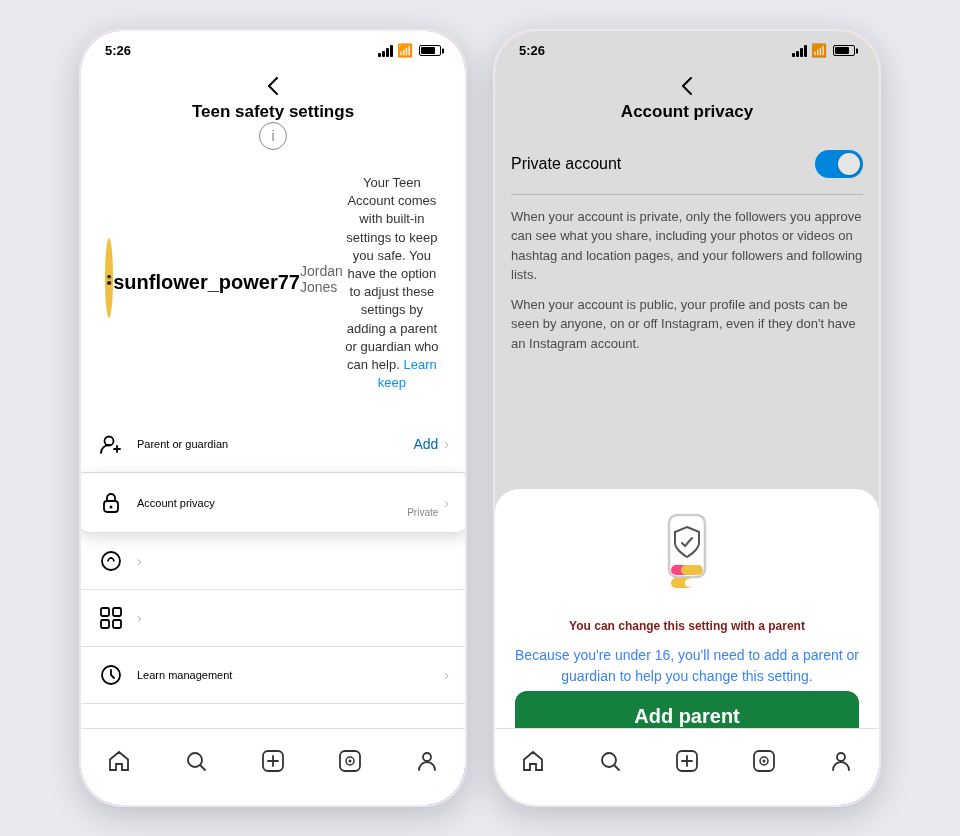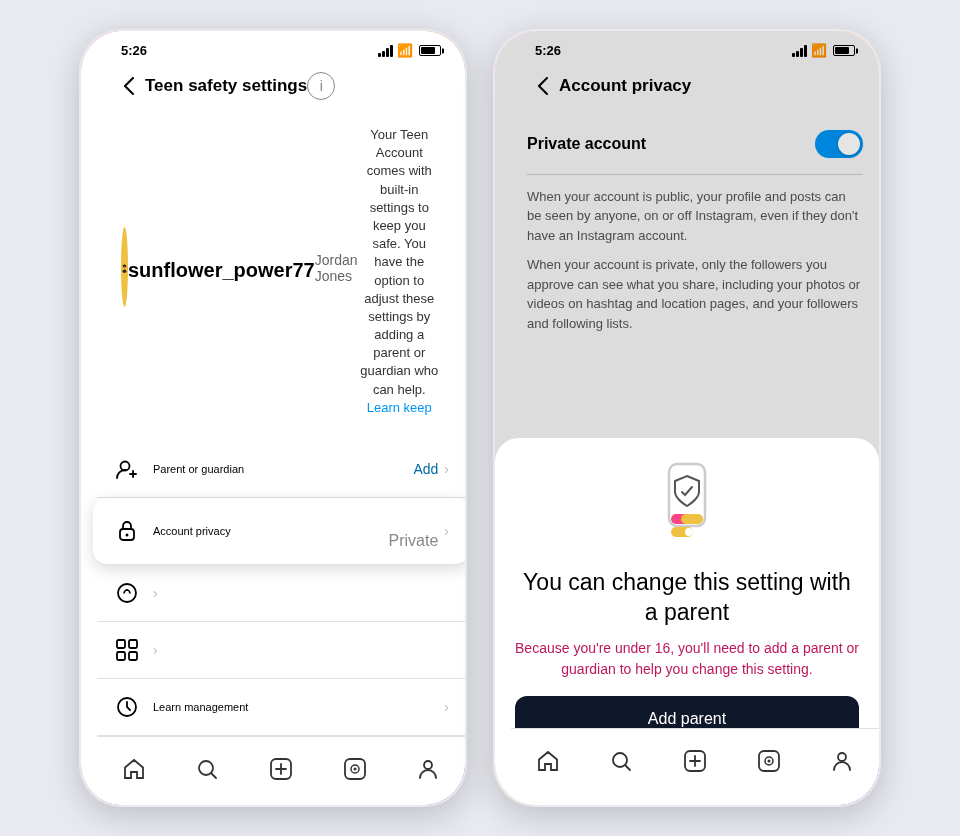--- a/index.html
+++ b/index.html
@@ -55,21 +55,20 @@
       z-index: -1;
     }
     .phone-screen {
       width: 100%;
       height: 100%;
       border-radius: 42px;
       overflow: hidden;
       background: #ffffff;
       display: flex;
       flex-direction: column;
-      padding-left: 16px;
     }
     
     .status-bar {
       display: flex;
       justify-content: space-between;
       align-items: center;
       padding: 12px 24px 4px;
       background: #ffffff;
       font-size: 13px;
       font-weight: 600;
@@ -105,24 +104,25 @@
     }
     .battery-fill {
       background: #000;
       height: 100%;
       width: 80%;
       border-radius: 1px;
     }
     
     .header {
       display: flex;
-      justify-content: flex-start;
+      justify-content: flex-end;
       align-items: center;
       padding: 8px 16px 12px;
       background: #ffffff;
+      flex-direction: column;
     }
     .header-title {
       font-size: 17px;
       font-weight: 600;
       color: #000;
     }
     .back-btn {
       width: 32px;
       height: 32px;
       display: flex;
@@ -214,21 +214,21 @@
       color: #000;
       font-size: 18px;
       flex-shrink: 0;
     }
     .settings-label {
       flex: 1;
       font-size: 11px;
       color: #000;
     }
     .settings-value {
-      font-size: 16px;
+      font-size: 10px;
       color: #888;
       margin-right: 6px;
       margin-top: 20px;
     }
     .chevron {
       color: #bbb;
       font-size: 14px;
     }
     .add-link {
       color: #0369a1;
@@ -268,21 +268,21 @@
     }
     .privacy-toggle-row {
       display: flex;
       justify-content: space-between;
       align-items: center;
       padding: 16px 0;
       background: #f5f5f5;
     }
     .privacy-toggle-label {
       font-size: 16px;
-      font-weight: 700;
+      font-weight: 400;
       color: #000;
     }
     .toggle-on {
       width: 48px;
       height: 28px;
       background: #0095f6;
       border-radius: 14px;
       position: relative;
       cursor: pointer;
     }
@@ -324,42 +324,42 @@
       width: 100%;
       text-align: center;
     }
     .modal-illustration {
       width: 80px;
       height: 90px;
       margin: 0 auto 16px;
       position: relative;
     }
     .modal-title {
-      font-size: 23px;
-      font-weight: 400;
-      color: #000000;
+      font-size: 12px;
+      font-weight: 700;
+      color: #7f1d1d;
       margin-bottom: 10px;
       line-height: 1.3;
     }
     .modal-desc {
       font-size: 14px;
-      color: #be185d;
+      color: #3b82f6;
       line-height: 1.5;
-      margin-bottom: 16px;
+      margin-bottom: 4px;
     }
     .btn-add-parent {
       display: block;
       width: 100%;
       padding: 14px;
-      background: #0f172a;
+      background: #15803d;
       color: #fff;
       border: none;
       border-radius: 12px;
-      font-size: 16px;
-      font-weight: 400;
+      font-size: 20px;
+      font-weight: 700;
       cursor: pointer;
       margin-bottom: 14px;
     }
     .btn-keep-current {
       display: block;
       width: 100%;
       text-align: center;
       color: #0095f6;
       font-size: 15px;
       font-weight: 500;
@@ -556,22 +556,22 @@
         <span class="header-title">Account privacy</span>
         <div style="width:32px"></div>
       </div>
 
       <div class="privacy-content">
         <div class="privacy-toggle-row">
           <span class="privacy-toggle-label">Private account</span>
           <div class="toggle-on"></div>
         </div>
         <div style="height:0.5px;background:#ccc;margin-bottom:12px;"></div>
+        <p class="privacy-desc">When your account is private, only the followers you approve can see what you share, including your photos or videos on hashtag and location pages, and your followers and following lists.</p>
         <p class="privacy-desc">When your account is public, your profile and posts can be seen by anyone, on or off Instagram, even if they don't have an Instagram account.</p>
-        <p class="privacy-desc">When your account is private, only the followers you approve can see what you share, including your photos or videos on hashtag and location pages, and your followers and following lists.</p>
       </div>
 
       <div class="modal-overlay">
         <div class="modal-card">
 
           <div class="modal-illustration">
             <svg width="80" height="100" viewBox="0 0 80 100">
 
               <rect x="22" y="2" width="36" height="62" rx="8" stroke="#ccc" stroke-width="2.5" fill="white"></rect>
 

